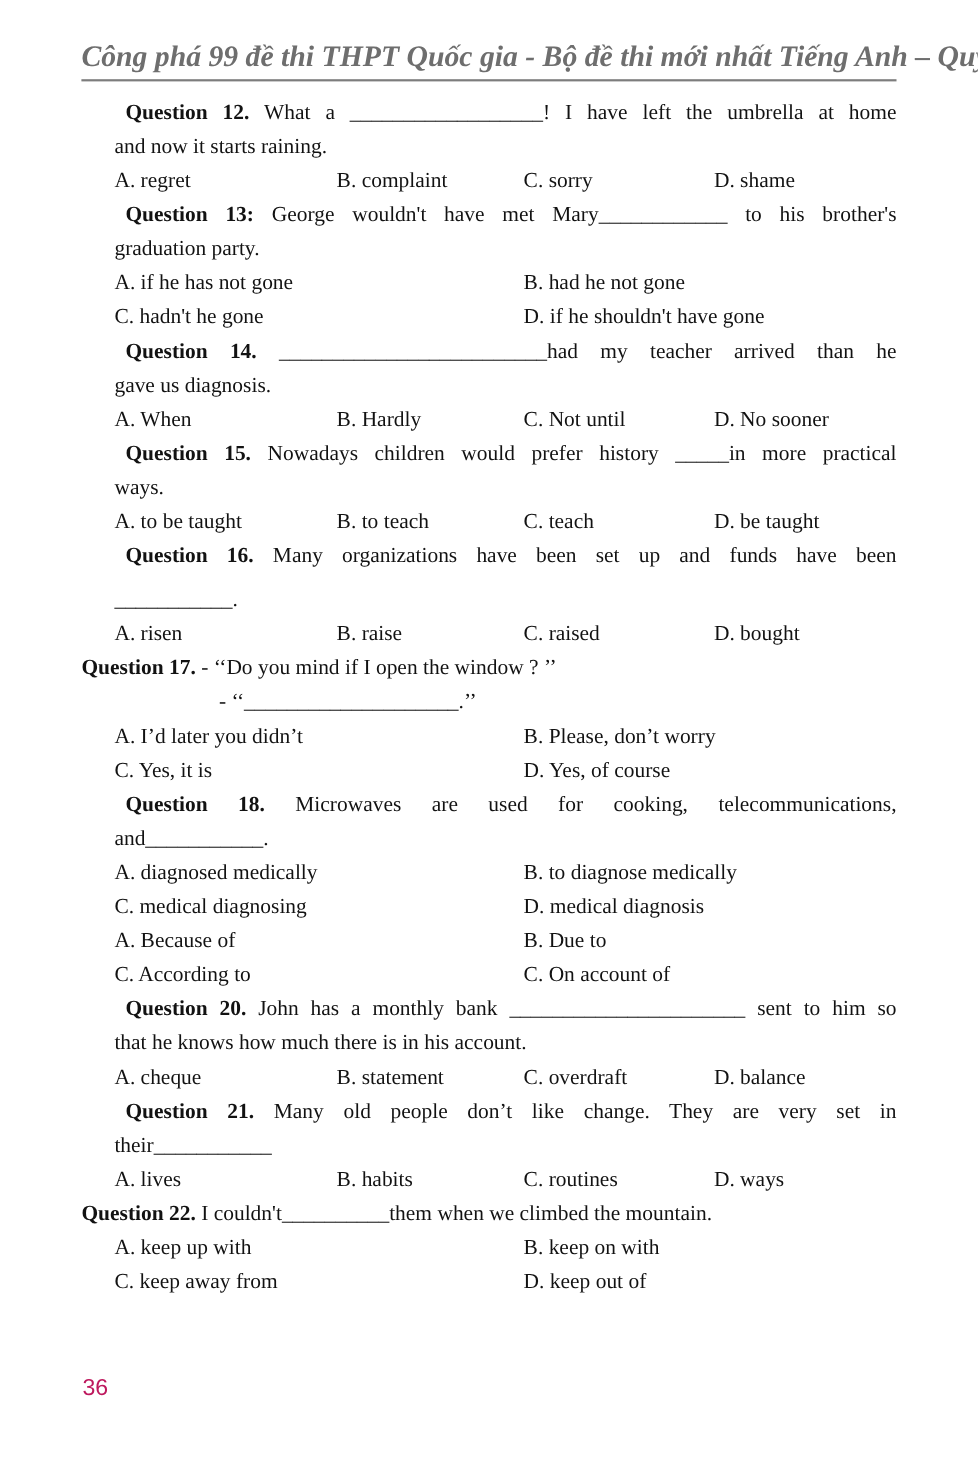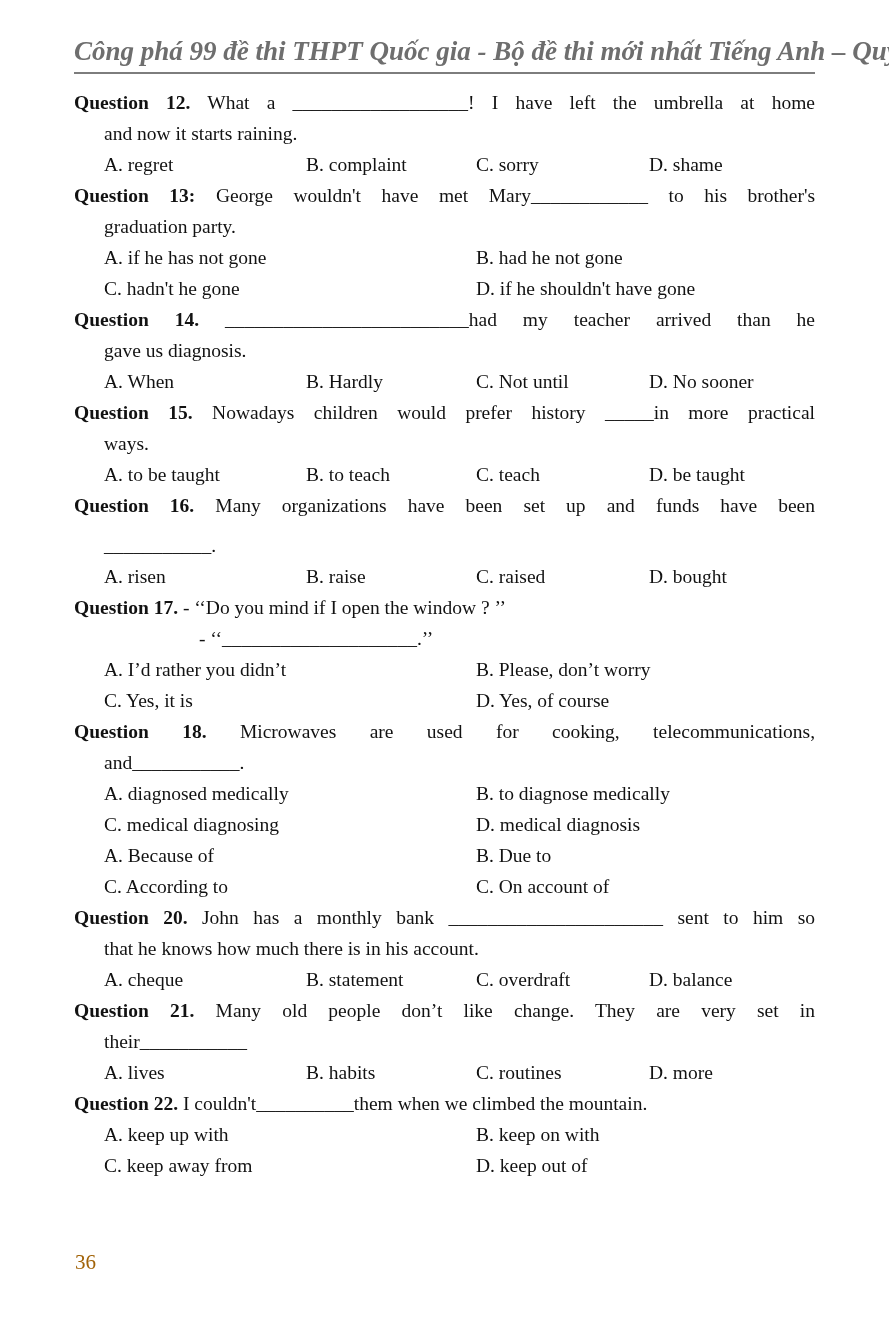--- a/index.html
+++ b/index.html
@@ -21,35 +21,35 @@
     font-style: italic;
     color: #6e6e6e;
     white-space: nowrap;
   }
   .header-rule {
     border-bottom: 2px solid #7d7d7d;
     margin-top: 5px;
   }
   .questions { margin-top: 13px; font-size: 19.5px; }
   .line { line-height: 31px; }
-  .line.justify { text-align: justify; text-align-last: justify; }
+  .line.justify { text-align: justify; text-align-last: justify; margin-left: 40px; }
   .line.cont { padding-left: 30px; }
   .line.indent-deep { padding-left: 125px; }
   .line.gap-top { margin-top: 9px; }
   .q-label { font-weight: bold; }
   .opts { display: grid; padding-left: 30px; line-height: 31px; }
   .opts.row4 { grid-template-columns: 202px 170px 173px 1fr; }
   .opts.grid2 { grid-template-columns: 372px 1fr; }
   .page-number {
     position: absolute;
     left: 75px;
     top: 1250px;
-    font-family: Liberation Serif, serif;
+    font-family: Liberation Sans, sans-serif;
     font-size: 21px;
-    color: #a16207;
+    color: #be185d;
   }
 </style>
 </head>
 <body>
 
 <div class="page">
   <header>
     <div class="header-title">Công phá 99 đề thi THPT Quốc gia - Bộ đề thi mới nhất Tiếng Anh – Quyển 2</div>
     <div class="header-rule"></div>
   </header>
@@ -102,21 +102,21 @@
           <span class="opt">A. risen</span>
           <span class="opt">B. raise</span>
           <span class="opt">C. raised</span>
           <span class="opt">D. bought</span>
         </div>
       </section>
       <section class="question">
         <div class="line"><span class="q-label">Question 17.</span> <span class="q-text">- ‘‘Do you mind if I open the window ? ’’</span></div>
         <div class="line cont indent-deep">- ‘‘____________________.’’</div>
         <div class="opts grid2">
-          <span class="opt">A. I’d rather you didn’t</span>
+          <span class="opt">A. I’d later you didn’t</span>
           <span class="opt">B. Please, don’t worry</span>
           <span class="opt">C. Yes, it is</span>
           <span class="opt">D. Yes, of course</span>
         </div>
       </section>
       <section class="question">
         <div class="line justify"><span class="q-label">Question 18.</span> <span class="q-text">Microwaves are used for cooking, telecommunications,</span></div>
         <div class="line cont">and___________.</div>
         <div class="opts grid2">
           <span class="opt">A. diagnosed medically</span>
@@ -143,21 +143,21 @@
           <span class="opt">D. balance</span>
         </div>
       </section>
       <section class="question">
         <div class="line justify"><span class="q-label">Question 21.</span> <span class="q-text">Many old people don’t like change. They are very set in</span></div>
         <div class="line cont">their___________</div>
         <div class="opts row4">
           <span class="opt">A. lives</span>
           <span class="opt">B. habits</span>
           <span class="opt">C. routines</span>
-          <span class="opt">D. more</span>
+          <span class="opt">D. ways</span>
         </div>
       </section>
       <section class="question">
         <div class="line"><span class="q-label">Question 22.</span> <span class="q-text">I couldn't__________them when we climbed the mountain.</span></div>
         <div class="opts grid2">
           <span class="opt">A. keep up with</span>
           <span class="opt">B. keep on with</span>
           <span class="opt">C. keep away from</span>
           <span class="opt">D. keep out of</span>
         </div>

